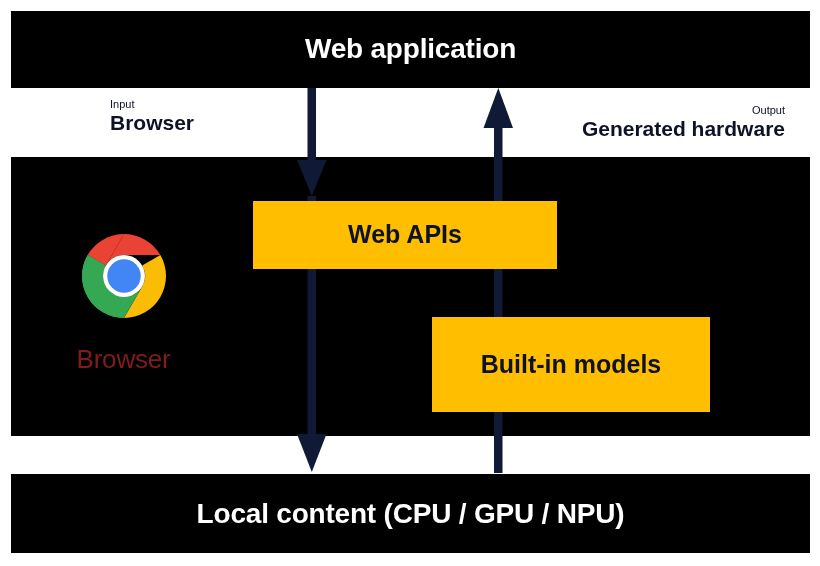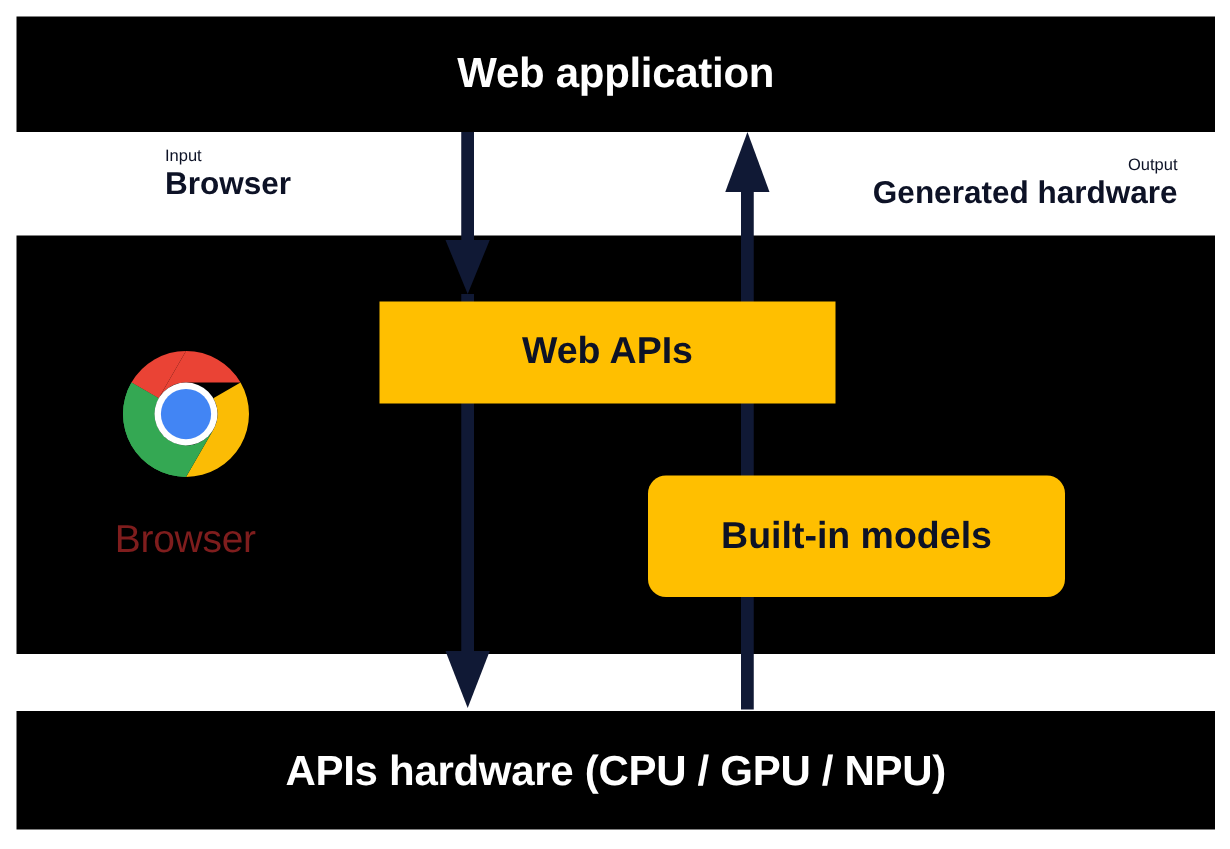--- a/index.html
+++ b/index.html
@@ -69,23 +69,22 @@
     color: #0d1226;
     font-weight: bold;
     text-align: center;
     line-height: 1.25;
   }
   #box-web-apis {
     left: 253px; top: 201px; width: 304px; height: 68px;
     font-size: 25px;
   }
   #box-builtin {
-    left: 432px; top: 317px; width: 278px; height: 81px;
+    left: 432px; top: 317px; width: 278px; height: 95px;
     font-size: 25px;
-    border-radius: 12px;
   }
 
   
   #browser-block {
     position: absolute;
     left: 46px; top: 232px;
     width: 155px;
     text-align: center;
   }
   #chrome-logo { display: block; margin: 0 auto; }
@@ -103,21 +102,21 @@
 
 <div id="canvas">
 
   <div id="band-top" class="band">
     <span class="band-label">Web application</span>
   </div>
 
   <div id="band-middle" class="band"></div>
 
   <div id="band-bottom" class="band">
-    <span class="band-label">APIs hardware (CPU / GPU / NPU)</span>
+    <span class="band-label">Local content (CPU / GPU / NPU)</span>
   </div>
 
   <div id="io-input" class="io-group">
     <span class="io-small">Input</span>
     <span class="io-strong">Browser</span>
   </div>
 
   <div id="io-output" class="io-group">
     <span class="io-small">Output</span>
     <span class="io-strong">Generated hardware</span>

